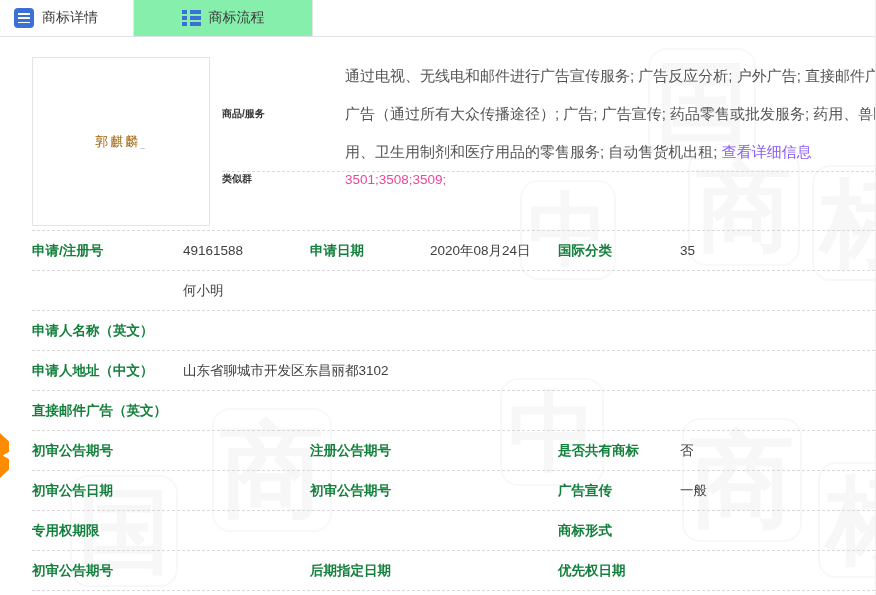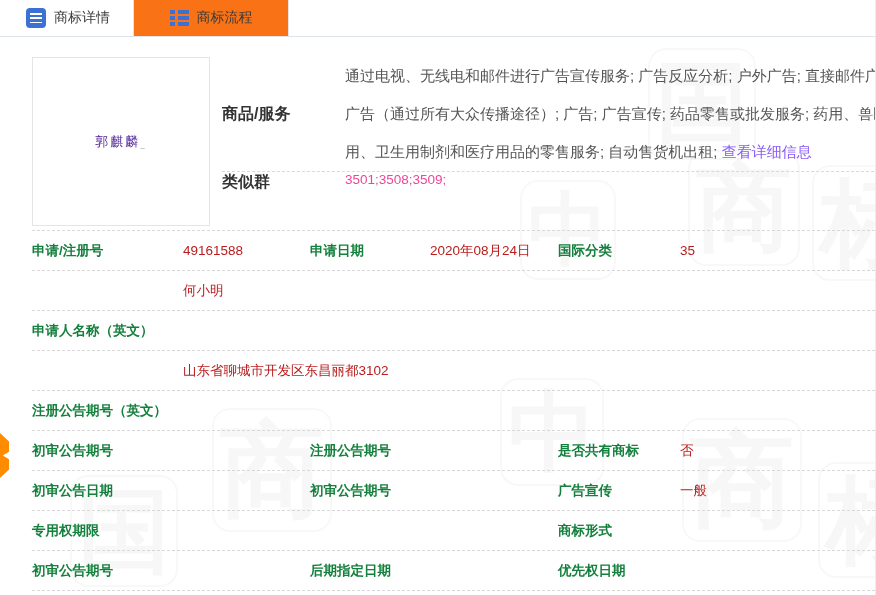--- a/index.html
+++ b/index.html
@@ -6,22 +6,22 @@
   html,body { width:876px; height:595px; background:#fff; overflow:hidden;
     font-family:"Liberation Sans","DejaVu Sans",sans-serif; }
   .page { position:relative; width:876px; height:595px; background:#fff;
     border-right:1px solid #ededed; overflow:hidden; }
 
   
   .tabbar { position:relative; display:flex; height:37px; width:100%;
     border-bottom:1px solid #dfe4e9; background:#fff; z-index:3; }
   .tab { display:flex; align-items:center; gap:8px; font-size:14px; color:#3c3c3c;
     cursor:pointer; }
-  .tab-details { width:133px; padding-left:26px; background:#fff; }
-  .tab-flow { width:156px; justify-content:center; background:#f97316;
+  .tab-details { width:133px; padding-left:14px; background:#fff; }
+  .tab-flow { width:180px; justify-content:center; background:#86efac;
     border-left:1px solid #e4e4e4; border-right:1px solid #e4e4e4; }
 
   .list-icon { width:20px; height:20px; border-radius:4px; background:#3b70d4;
     position:relative; flex:0 0 auto; }
   .list-icon::after { content:""; position:absolute; left:4px; right:4px; top:5px; bottom:5px;
     background:repeating-linear-gradient(180deg,#fff 0 2px,transparent 2px 4.5px); }
 
   .flow-icon { width:19px; height:16px; position:relative; flex:0 0 auto; }
   .flow-icon::before { content:""; position:absolute; left:0; top:0; bottom:0; width:5px;
     background:repeating-linear-gradient(180deg,#3b70d4 0 4px,transparent 4px 6px); }
@@ -33,38 +33,38 @@
     border:2px solid rgba(60,60,60,0.035); border-radius:18px; line-height:1;
     padding:8px 6px; pointer-events:none; user-select:none; }
 
   
   .content { position:relative; z-index:1; padding:20px 0 0 32px; }
 
   .top-section { display:flex; height:174px; border-bottom:1px dashed #d9d9d9; }
   .tm-image { width:178px; height:169px; border:1px solid #e4e4e4; background:#fff;
     display:flex; align-items:center; justify-content:center; flex:0 0 auto; }
   .tm-image span { font-family:"DejaVu Serif","Liberation Serif",serif; font-size:13px;
-    color:#4c1d95; letter-spacing:2px; }
+    color:#a16207; letter-spacing:2px; }
   .tm-image span::after { content:"_"; font-size:9px; color:#777; }
 
   .right-col { flex:1; margin-left:12px; }
   .goods-row { display:flex; }
-  .cell-label { width:123px; flex:0 0 auto; font-size:16px; font-weight:bold; color:#333; }
+  .cell-label { width:123px; flex:0 0 auto; font-size:10px; font-weight:bold; color:#333; }
   .goods-row .cell-label { display:flex; align-items:center; height:114px; }
   .goods-text { flex:1; font-size:15px; color:#555; }
   .goods-line { height:38px; line-height:38px; white-space:nowrap; overflow:hidden; }
   .detail-link { color:#8b5cf6; text-decoration:none; cursor:pointer; }
   .right-divider { border-top:1px dashed #d9d9d9; }
   .group-row { display:flex; height:58px; }
   .group-row .cell-value { font-size:13.5px; color:#ec4899; }
 
   .grid-rows .row { display:grid; grid-template-columns:151px 127px 120px 128px 122px 1fr;
     align-items:center; height:40px; border-bottom:1px dashed #d9d9d9; }
   .row .lbl { font-size:13.5px; font-weight:bold; color:#15803d; white-space:nowrap; }
-  .row .val { font-size:13.5px; color:#b91c1c; white-space:nowrap; }
+  .row .val { font-size:13.5px; color:#404040; white-space:nowrap; }
   .row .val.wide { grid-column:2 / -1; }
 
   
   .edge-flag { position:absolute; left:0; top:432px; width:9px; height:47px; z-index:4;
     background:#ff8c00; cursor:pointer;
     clip-path:polygon(0 2%, 100% 20%, 100% 42%, 30% 50%, 100% 58%, 100% 80%, 0 98%); }
 </style>
 </head>
 <body>
 
@@ -130,25 +130,26 @@
       <div class="row">
         <div class="val wide">何小明</div>
       </div>
 
       <div class="row">
         <div class="lbl">申请人名称（英文）</div>
         <div class="val wide"></div>
       </div>
 
       <div class="row">
+        <div class="lbl">申请人地址（中文）</div>
         <div class="val wide">山东省聊城市开发区东昌丽都3102</div>
       </div>
 
       <div class="row">
-        <div class="lbl">注册公告期号（英文）</div>
+        <div class="lbl">直接邮件广告（英文）</div>
         <div class="val wide"></div>
       </div>
 
       <div class="row">
         <div class="lbl">初审公告期号</div>
         <div class="val"></div>
         <div class="lbl">注册公告期号</div>
         <div class="val"></div>
         <div class="lbl">是否共有商标</div>
         <div class="val">否</div>

